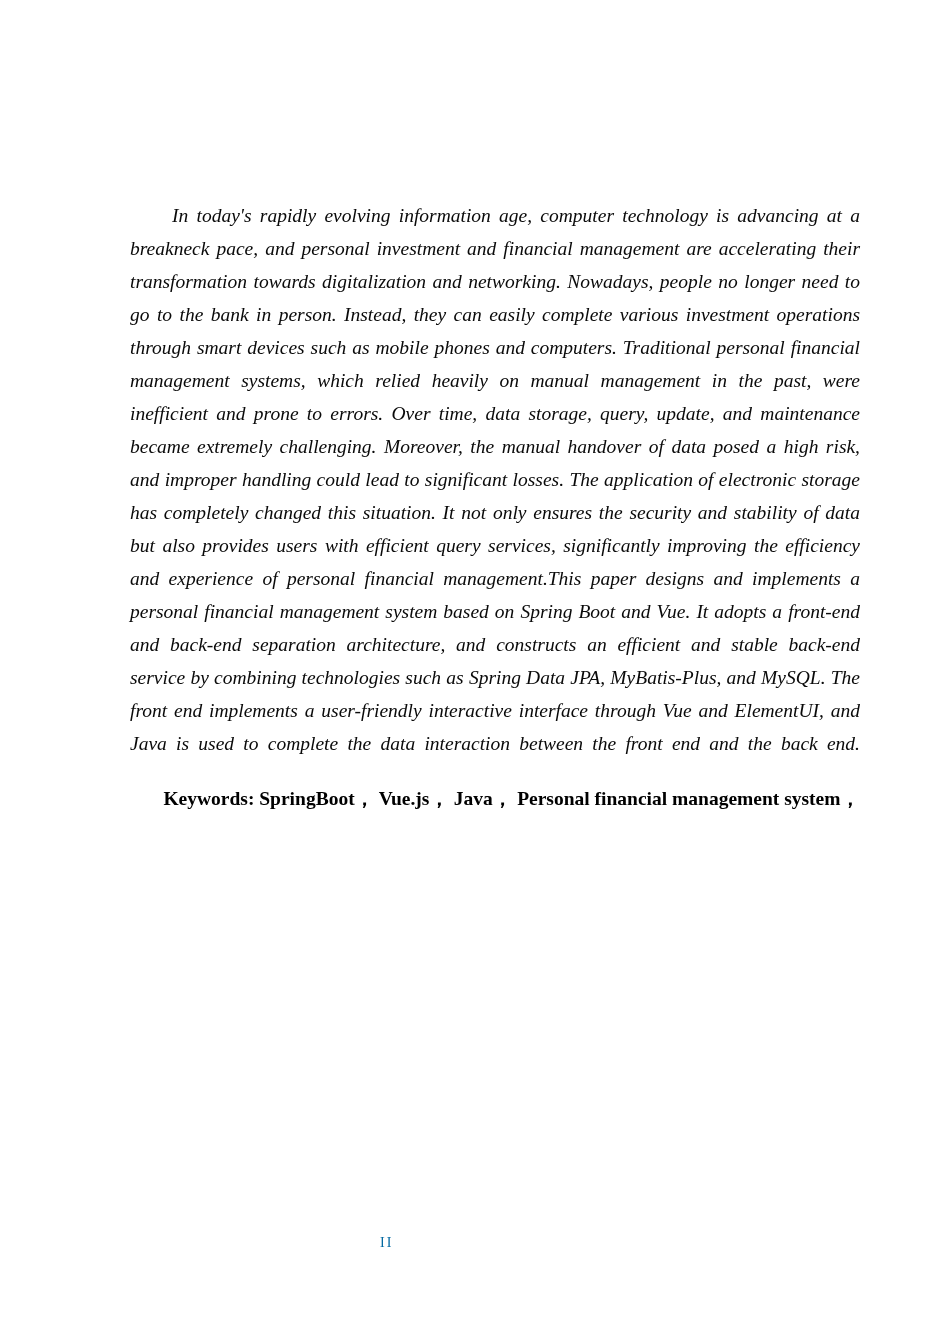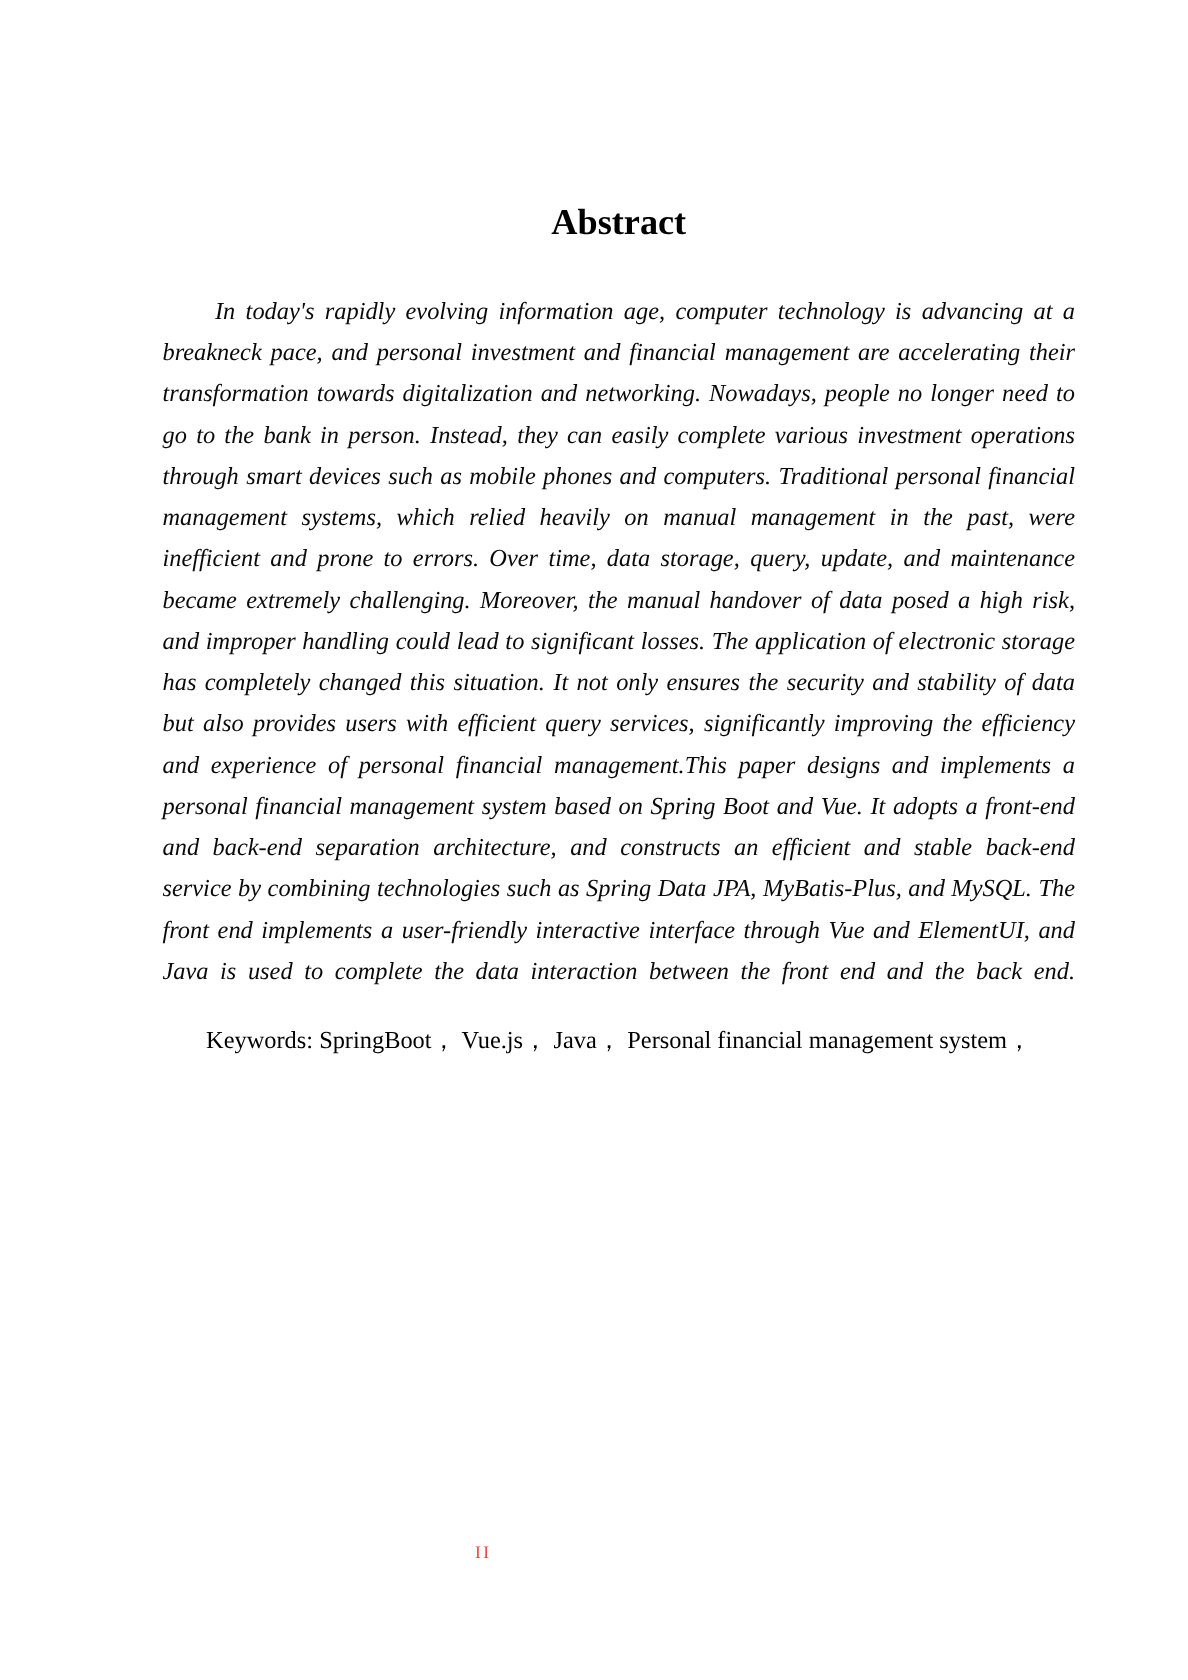--- a/index.html
+++ b/index.html
@@ -40,37 +40,36 @@
     text-align: justify;
     text-align-last: justify;
     text-indent: 42px;
     color: #0a0a0a;
     font-style: italic;
   }
   .keywords-line {
     margin: 22px 0 0 0;
     font-size: 19.5px;
     line-height: 33px;
-    font-weight: 400;
-    text-align: center;
+    font-weight: 700;
+    text-align: right;
     color: #000000;
   }
   .page-number {
     position: absolute;
     top: 1235px;
     left: 380px;
     font-size: 14px;
     line-height: 16px;
     letter-spacing: 2px;
-    color: #ef4444;
+    color: #0369a1;
   }
 </style>
 </head>
 <body>
 
 <div class="page">
   <div class="text-block">
-    <h1 class="doc-title">Abstract</h1>
     <p class="abstract-paragraph">In today's rapidly evolving information age, computer technology is advancing at a breakneck pace, and personal investment and financial management are accelerating their transformation towards digitalization and networking. Nowadays, people no longer need to go to the bank in person. Instead, they can easily complete various investment operations through smart devices such as mobile phones and computers. Traditional personal financial management systems, which relied heavily on manual management in the past, were inefficient and prone to errors. Over time, data storage, query, update, and maintenance became extremely challenging. Moreover, the manual handover of data posed a high risk, and improper handling could lead to significant losses. The application of electronic storage has completely changed this situation. It not only ensures the security and stability of data but also provides users with efficient query services, significantly improving the efficiency and experience of personal financial management.This paper designs and implements a personal financial management system based on Spring Boot and Vue. It adopts a front-end and back-end separation architecture, and constructs an efficient and stable back-end service by combining technologies such as Spring Data JPA, MyBatis-Plus, and MySQL. The front end implements a user-friendly interactive interface through Vue and ElementUI, and Java is used to complete the data interaction between the front end and the back end.</p>
     <p class="keywords-line">Keywords: SpringBoot， Vue.js， Java， Personal financial management system，</p>
   </div>
   <div class="page-number">II</div>
 </div>
 
 </body></html>

